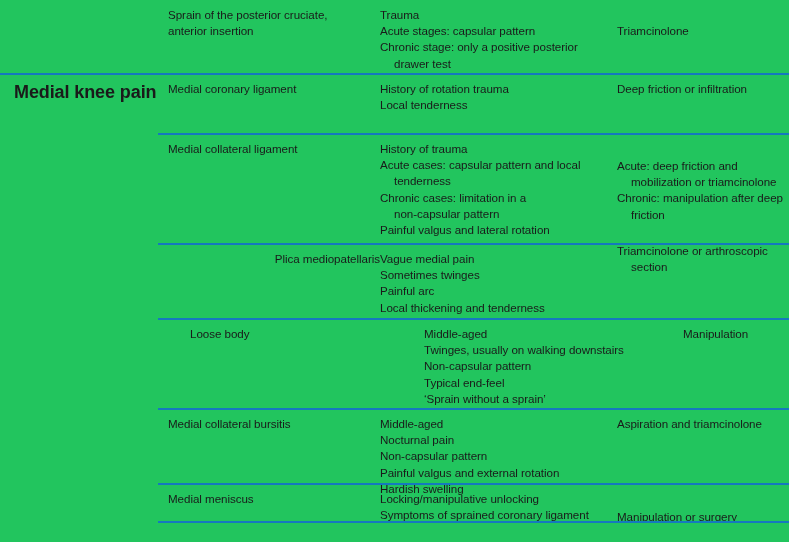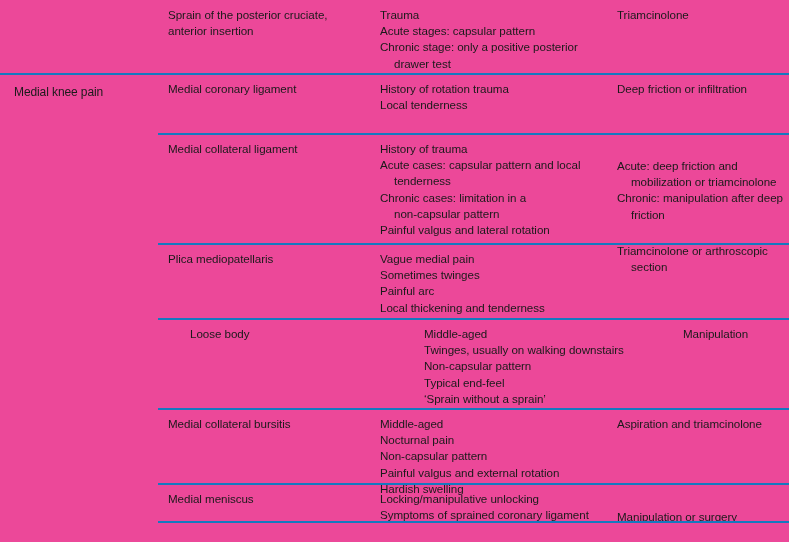--- a/index.html
+++ b/index.html
@@ -12,21 +12,21 @@
     background: #d8e4f6;
     font-family: "Liberation Sans", sans-serif;
     color: #1a1a1a;
     overflow: hidden;
   }
 
   #table-root {
     position: relative;
     width: 789px;
     height: 542px;
-    background: #ec4899;
+    background: #22c55e;
   }
 
   .table-row {
     position: relative;
     display: flex;
     align-items: flex-start;
     box-sizing: border-box;
   }
 
   
@@ -64,22 +64,22 @@
     flex: 0 0 237px;
     box-sizing: border-box;
   }
   .col-treatment {
     width: 172px;
     flex: 0 0 172px;
     box-sizing: border-box;
   }
 
   .group-label {
-    font-size: 12px;
-    font-weight: normal;
+    font-size: 18px;
+    font-weight: bold;
     line-height: 16px;
     letter-spacing: -0.1px;
   }
 
   .cell-text {
     font-size: 11.6px;
     line-height: 16.2px;
     letter-spacing: -0.05px;
   }
 
@@ -100,21 +100,21 @@
       <div class="col-condition cell-text" style="padding-top: 7px;">
         <span class="line">Sprain of the posterior cruciate,</span>
         <span class="line">anterior insertion</span>
       </div>
       <div class="col-findings cell-text" style="padding-top: 7px;">
         <span class="line">Trauma</span>
         <span class="line">Acute stages: capsular pattern</span>
         <span class="line">Chronic stage: only a positive posterior</span>
         <span class="line indent">drawer test</span>
       </div>
-      <div class="col-treatment cell-text" style="padding-top: 7px;">
+      <div class="col-treatment cell-text" style="padding-top: 7px; margin-top: 16px;">
         <span class="line">Triamcinolone</span>
       </div>
     </div>
     <div class="table-row rule-full" style="height: 60px;">
       <div class="col-group" style="padding-top: 11px;">
         <div class="group-label">Medial knee pain</div>
       </div>
       <div class="col-condition cell-text" style="padding-top: 8px;">
         <span class="line">Medial coronary ligament</span>
       </div>
@@ -141,21 +141,21 @@
       </div>
       <div class="col-treatment cell-text" style="padding-top: 25px;">
         <span class="line">Acute: deep friction and</span>
         <span class="line indent">mobilization or triamcinolone</span>
         <span class="line">Chronic: manipulation after deep</span>
         <span class="line indent">friction</span>
       </div>
     </div>
     <div class="table-row rule-inner" style="height: 75px;">
       <div class="col-group" style="padding-top: 11px;"></div>
-      <div class="col-condition cell-text" style="padding-top: 8px;">
+      <div class="col-condition cell-text" style="padding-top: 8px; text-align: right;">
         <span class="line">Plica mediopatellaris</span>
       </div>
       <div class="col-findings cell-text" style="padding-top: 8px;">
         <span class="line">Vague medial pain</span>
         <span class="line">Sometimes twinges</span>
         <span class="line">Painful arc</span>
         <span class="line">Local thickening and tenderness</span>
       </div>
       <div class="col-treatment cell-text" style="padding-top: 0;">
         <span class="line">Triamcinolone or arthroscopic</span>

